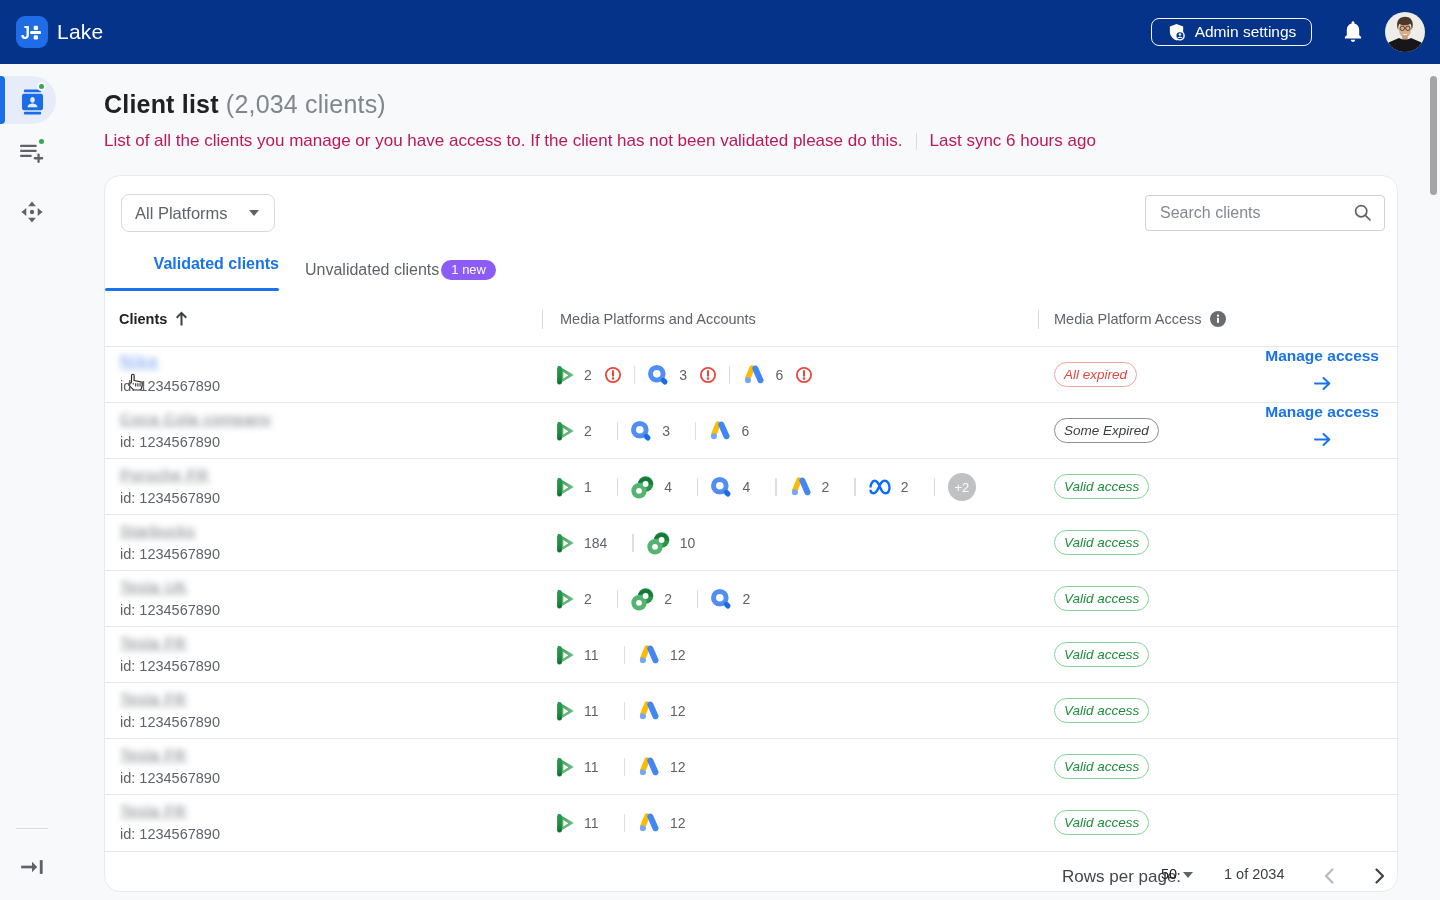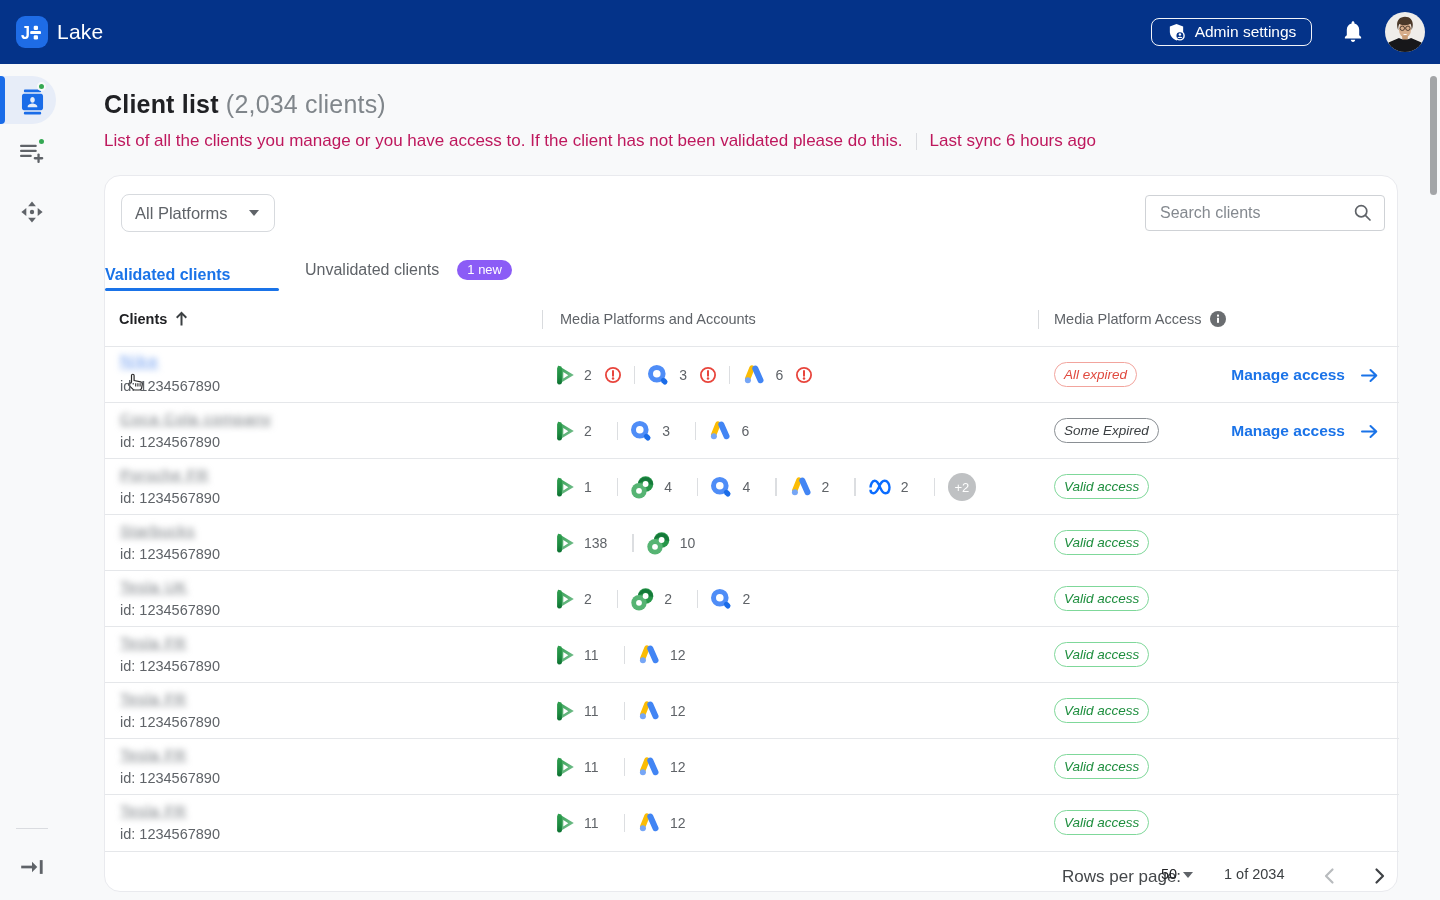--- a/index.html
+++ b/index.html
@@ -36,44 +36,44 @@
   #selectBox { position:absolute; left:16px; top:18px; width:154px; height:38px; border:1px solid #d7dade; border-radius:8px;
     display:flex; align-items:center; color:#5f6368; font-size:16.5px; }
   #selectBox .txt { margin-left:13px; }
   #selectBox .caret { margin-left:auto; margin-right:15px; width:0; height:0; border-left:5.5px solid transparent; border-right:5.5px solid transparent; border-top:6.5px solid #5f6368; }
 
   #searchBox { position:absolute; left:1040px; top:19px; width:240px; height:36px; border:1px solid #cfd2d6; border-radius:4px;
     display:flex; align-items:center; color:#84898f; font-size:16px; }
   #searchBox .txt { margin-left:14px; }
   #searchBox svg { margin-left:auto; margin-right:11px; }
 
-  #tab1 { position:absolute; left:0; top:90px; width:174px; height:30px; text-align:left; color:#1a73e8; font-size:16px; font-weight:700; }
+  #tab1 { position:absolute; left:0; top:79px; width:174px; height:30px; text-align:right; color:#1a73e8; font-size:16px; font-weight:700; }
   #tabUnderline { position:absolute; left:0; top:112px; width:174px; height:3px; background:#1a73e8; border-radius:2px; }
-  #tab2 { position:absolute; left:200px; top:79px; height:30px; display:flex; align-items:center; gap:18px; color:#5f6368; font-size:16px; font-weight:500; }
+  #tab2 { position:absolute; left:200px; top:79px; height:30px; display:flex; align-items:center; gap:2px; color:#5f6368; font-size:16px; font-weight:500; }
   #newBadge { display:inline-block; background:#8b5cf6; color:#fff; font-size:13px; font-weight:500; height:20px; line-height:20px; border-radius:10px; padding:0 10px; }
 
   
   #thead { position:absolute; left:0; top:121px; width:1294px; height:49px; }
   #thead .c1 { position:absolute; left:14px; top:13px; color:#202124; font-size:14.5px; font-weight:700; display:flex; align-items:center; gap:6px;}
   #thead .c2 { position:absolute; left:455px; top:14px; color:#5f6368; font-size:14.5px; }
   #thead .c3 { position:absolute; left:949px; top:14px; color:#5f6368; font-size:14.5px; display:flex; align-items:center; gap:9px; }
   .hdiv { position:absolute; top:13px; width:1.4px; height:19px; background:#d9dbde; }
 
   
   .row { position:absolute; left:0; width:1294px; height:56px; border-top:1px solid #e5e7ea; }
   .name { position:absolute; left:15px; top:7px; font-size:15.5px; letter-spacing:.7px; color:#777c81; filter:blur(3px); text-decoration:underline; white-space:nowrap; }
   .name.blue { color:#6d9cf0; font-size:17px; top:5px; letter-spacing:1.2px; }
   .cid { position:absolute; left:15px; top:31px; font-size:14.5px; color:#5f6368; }
   .icons { position:absolute; left:449px; top:0; height:56px; display:flex; align-items:center; gap:10px; color:#5f6368; font-size:14px; }
   .icons .idiv { width:1.4px; height:18px; background:#dcdee1; margin-left:15px; margin-right:3px; }
   .chip { position:absolute; left:949px; top:14.5px; height:25px; line-height:23px; border-radius:13px; padding:0 9px; font-size:13.5px;font-style:italic; }
   .chip.red { border:1px solid #f2a49d; color:#e04a3f; }
   .chip.grey { border:1px solid #8a8f94; color:#3c4043; }
   .chip.green { border:1px solid #7fd89a; color:#1e8e3e; }
-  .manage { position:absolute; right:20px; top:0; height:56px; display:flex; align-items:center; gap:15px; color:#1a73e8; font-size:15.5px; font-weight:700; }
+  .manage { position:absolute; right:20px; top:0; height:56px; display:flex; align-items:center; gap:9px; color:#1a73e8; font-size:15.5px; font-weight:700;flex-direction:column; }
   .plus2 { width:28px; height:28px; border-radius:50%; background:#bfc1c3; color:#fff; font-size:13px; display:flex; align-items:center; justify-content:center; }
 
   
   #pager { position:absolute; left:0; top:675px; width:1294px; height:41px; border-top:1px solid #e5e7ea; }
   #pager .lbl { position:absolute; left:957px; top:15px; font-size:17px; color:#44474a; }
   #pager .fifty { position:absolute; left:1056px; top:14px; font-size:14.5px; color:#202124; }
   #pager .pcaret { position:absolute; left:1078px; top:20px; width:0; height:0; border-left:5px solid transparent; border-right:5px solid transparent; border-top:6px solid #5f6368; }
   #pager .pof { position:absolute; left:1119px; top:14px; font-size:14.5px; color:#3c4043; }
 
   #scrollThumb { position:absolute; left:1430px; top:76px; width:7px; height:119px; border-radius:3.5px; background:#a3a5a7; }
@@ -379,21 +379,21 @@
               </linearGradient>
  <linearGradient id="dvb" x1="0" y1="0" x2="0" y2="1">
                 <stop offset="0" stop-color="#2f9e4f"></stop>
                 <stop offset="0.62" stop-color="#1d8a40"></stop>
                 <stop offset="1" stop-color="#0c7031"></stop>
               </linearGradient>
             </defs>
  <path d="M4,1.5 L19.8,11 L4,20.5 z M9.3,8.1 v6.4 l5,-3.2 z" fill="url(#dvg)" fill-rule="evenodd"></path>
  <rect x="3.1" y="2" width="4.8" height="18.6" rx="2.4" fill="url(#dvb)"></rect>
 </svg>
-          <span>138</span>
+          <span>184</span>
           <span class="idiv"></span>
           <svg width="23" height="23" viewBox="0 0 23 23">
  <circle cx="14.6" cy="8" r="7.7" fill="#279749"></circle>
  <path d="M7,7.2 a7.7,7.7 0 0 1 15.2,1.6 l-4.6,-0.5 a3.4,3.4 0 0 0 -6,-2.5 z" fill="#15793a"></path>
  <circle cx="8" cy="14.8" r="7.7" fill="#56b473"></circle>
  <circle cx="14.6" cy="8" r="2.9" fill="#fff"></circle>
  <circle cx="8" cy="14.8" r="2.9" fill="#fff"></circle>
 </svg>
           <span>10</span>
         </div>

